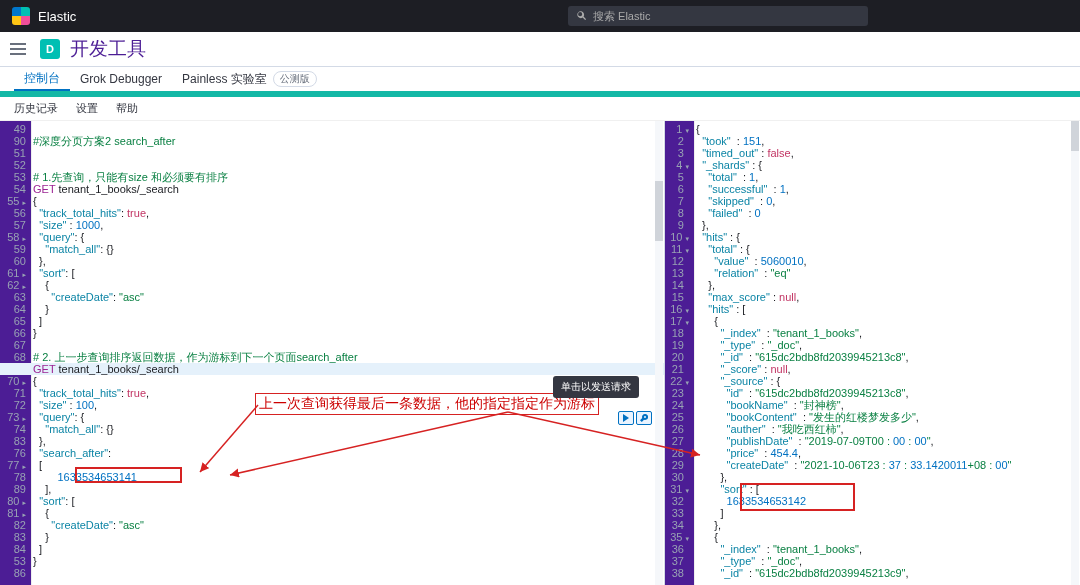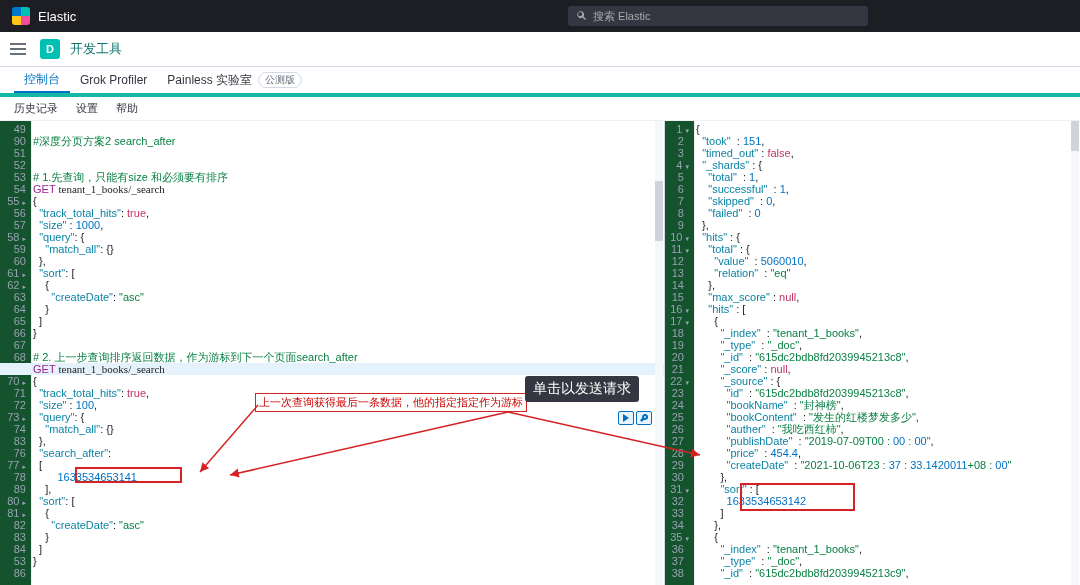--- a/index.html
+++ b/index.html
@@ -9,59 +9,59 @@
 .top-bar .logo { width: 18px; height: 18px; margin-right: 8px; border-radius: 3px; background: conic-gradient(#00bfb3 0 90deg,#f04e98 90deg 180deg,#fec514 180deg 270deg,#0077cc 270deg 360deg); }
 .top-bar .brand { color: #fff; font-weight: 500; flex: none; }
 .top-bar .spacer { flex: 1; }
 .top-bar .search { display: flex; align-items: center; width: 300px; height: 20px; background: #343741; border-radius: 3px; padding: 0 8px; color: #aaa; font-size: 11px; margin-right: 200px;}
 .top-bar .search .sicon { margin-right: 6px; }
 
 .nav-bar { height: 35px; border-bottom: 1px solid #d3dae6; display: flex; align-items: center; padding: 0 10px; font-size: 13px; }
 .nav-bar .burger { width: 16px; display: flex; flex-direction: column; gap: 3px; margin-right: 14px; cursor: pointer;}
 .nav-bar .burger span { height: 2px; background: #69707d; }
 .nav-bar .d-badge { width: 20px; height: 20px; background: #00bfb3; color: #fff; border-radius: 3px; display: flex; align-items: center; justify-content: center; font-size: 11px; font-weight: 600; margin-right: 10px;}
-.nav-bar .crumb { color: #0f766e; font-size: 13px; }
-
-.tab-bar { height: 30px; border-bottom: 4px solid #14b8a6; display: flex; align-items: stretch; padding: 0 14px; font-size: 12px; }
+.nav-bar .crumb { color: #4c1d95; font-size: 19px; }
+
+.tab-bar { height: 30px; border-bottom: 6px solid #14b8a6; display: flex; align-items: stretch; padding: 0 14px; font-size: 12px; }
 .tab-bar .tab { display: flex; align-items: center; padding: 0 10px; color: #343741; cursor: pointer;}
 .tab-bar .tab.active { color: #0071c2; border-bottom: 2px solid #0071c2; }
 .tab-bar .badge { font-size: 10px; border: 1px solid #d3dae6; border-radius: 9px; padding: 0 6px; margin-left: 6px; color: #69707d;}
 
 .sub-bar { height: 24px; display: flex; align-items: center; padding: 0 14px; font-size: 11px; color: #343741; gap: 18px; border-bottom: 1px solid #f0f0f0;}
 .sub-bar span { cursor: pointer; }
 
 .editor-area { position: absolute; top: 121px; bottom: 0; left: 0; right: 0; display: flex; }
 .left-pane { flex: 0 0 665px; border-right: 1px solid #d3dae6; position: relative; overflow: hidden;}
 .right-pane { flex: 1; position: relative; overflow: hidden; }
 
-.gutter { position: absolute; left: 0; top: 0; width: 32px; bottom: 0; background: #14532d; border-right: 1px solid #eee; font-size: 11px; color: #98a2b3; text-align: right; padding: 2px 5px 0 0; font-family: "Courier New", monospace; line-height: 12px;}
+.gutter { position: absolute; left: 0; top: 0; width: 32px; bottom: 0; background: #4c1d95; border-right: 1px solid #eee; font-size: 11px; color: #98a2b3; text-align: right; padding: 2px 5px 0 0; font-family: "Courier New", monospace; line-height: 12px;}
 .gutter div { height: 12px; }
 .code { position: absolute; left: 33px; top: 2px; right: 0; font-size: 11px; font-family: "Courier New", monospace; line-height: 12px; white-space: pre; color: #1a1c21; }
 .code .c  { color: #0a8043; } 
 .code .m  { color: #9b2393; } 
-.code .p  { color: #1a1c21; font-family: Liberation Serif, serif; } 
+.code .p  { color: #1a1c21; } 
 .code .k  { color: #0b84a5; } 
 .code .s  { color: #0a8043; } 
 .code .n  { color: #0071c2; } 
 .code .b  { color: #c23564; } 
 .right-pane .gutter { width: 30px; }
 .right-pane .code  { left: 31px; }
 .right-pane .gutter div::after { }
 
 .line-hl { position:absolute; left:0; right:0; height:12px; background:#e5f1fb; }
 .ln-sel { background:#cfe7fb !important; color:#1a1c21 !important;}
 
 .actions { position:absolute; right:12px; top:290px; display:flex; gap:2px; z-index:5;}
 .actions .btn { width:16px; height:14px; border:1px solid #0071c2; background:#eaf4ff; border-radius:2px; display:flex; align-items:center; justify-content:center;}
 .actions .btn svg { fill:#0071c2; }
-.tooltip { position:absolute; right:25px; top:255px; background:#343741; color:#fff; font-size:14px; padding:4px 8px; border-radius:3px; z-index:6;}
+.tooltip { position:absolute; right:25px; top:255px; background:#343741; color:#fff; font-size:10px; padding:4px 8px; border-radius:3px; z-index:6;}
 .scroller { position:absolute; right:1px; top:0; width:8px; bottom:0; background:#f5f7fa;}
 .scroller .thumb { position:absolute; right:0; width:8px; background:#d0d4da; }
 
-.callout { position:absolute; font-size:11px; color:#c00; }
+.callout { position:absolute; font-size:14px; color:#c00; }
 .red-box { position:absolute; border:2px solid #d62222; pointer-events:none; }
 .arrow-svg { position:absolute; left:0; top:0; pointer-events:none; z-index:4;}
 </style>
 </head>
 <body>
 
 <div class="top-bar">
   <div class="logo"></div>
   <div class="brand">Elastic</div>
   <div class="spacer"></div>
@@ -83,21 +83,21 @@
     </div>
   <div class="d-badge">D</div>
   <div class="crumb">开发工具</div>
 </div>
 
 <div class="tab-bar">
   <div class="tab active">
       <span>控制台</span>
     </div>
   <div class="tab">
-      <span>Grok Profiler</span>
+      <span>Grok Debugger</span>
     </div>
   <div class="tab">
     <span>Painless 实验室</span>
     <span class="badge">公测版</span>
   </div>
 </div>
 
 <div class="sub-bar">
   <span>历史记录</span>
   <span>设置</span>

